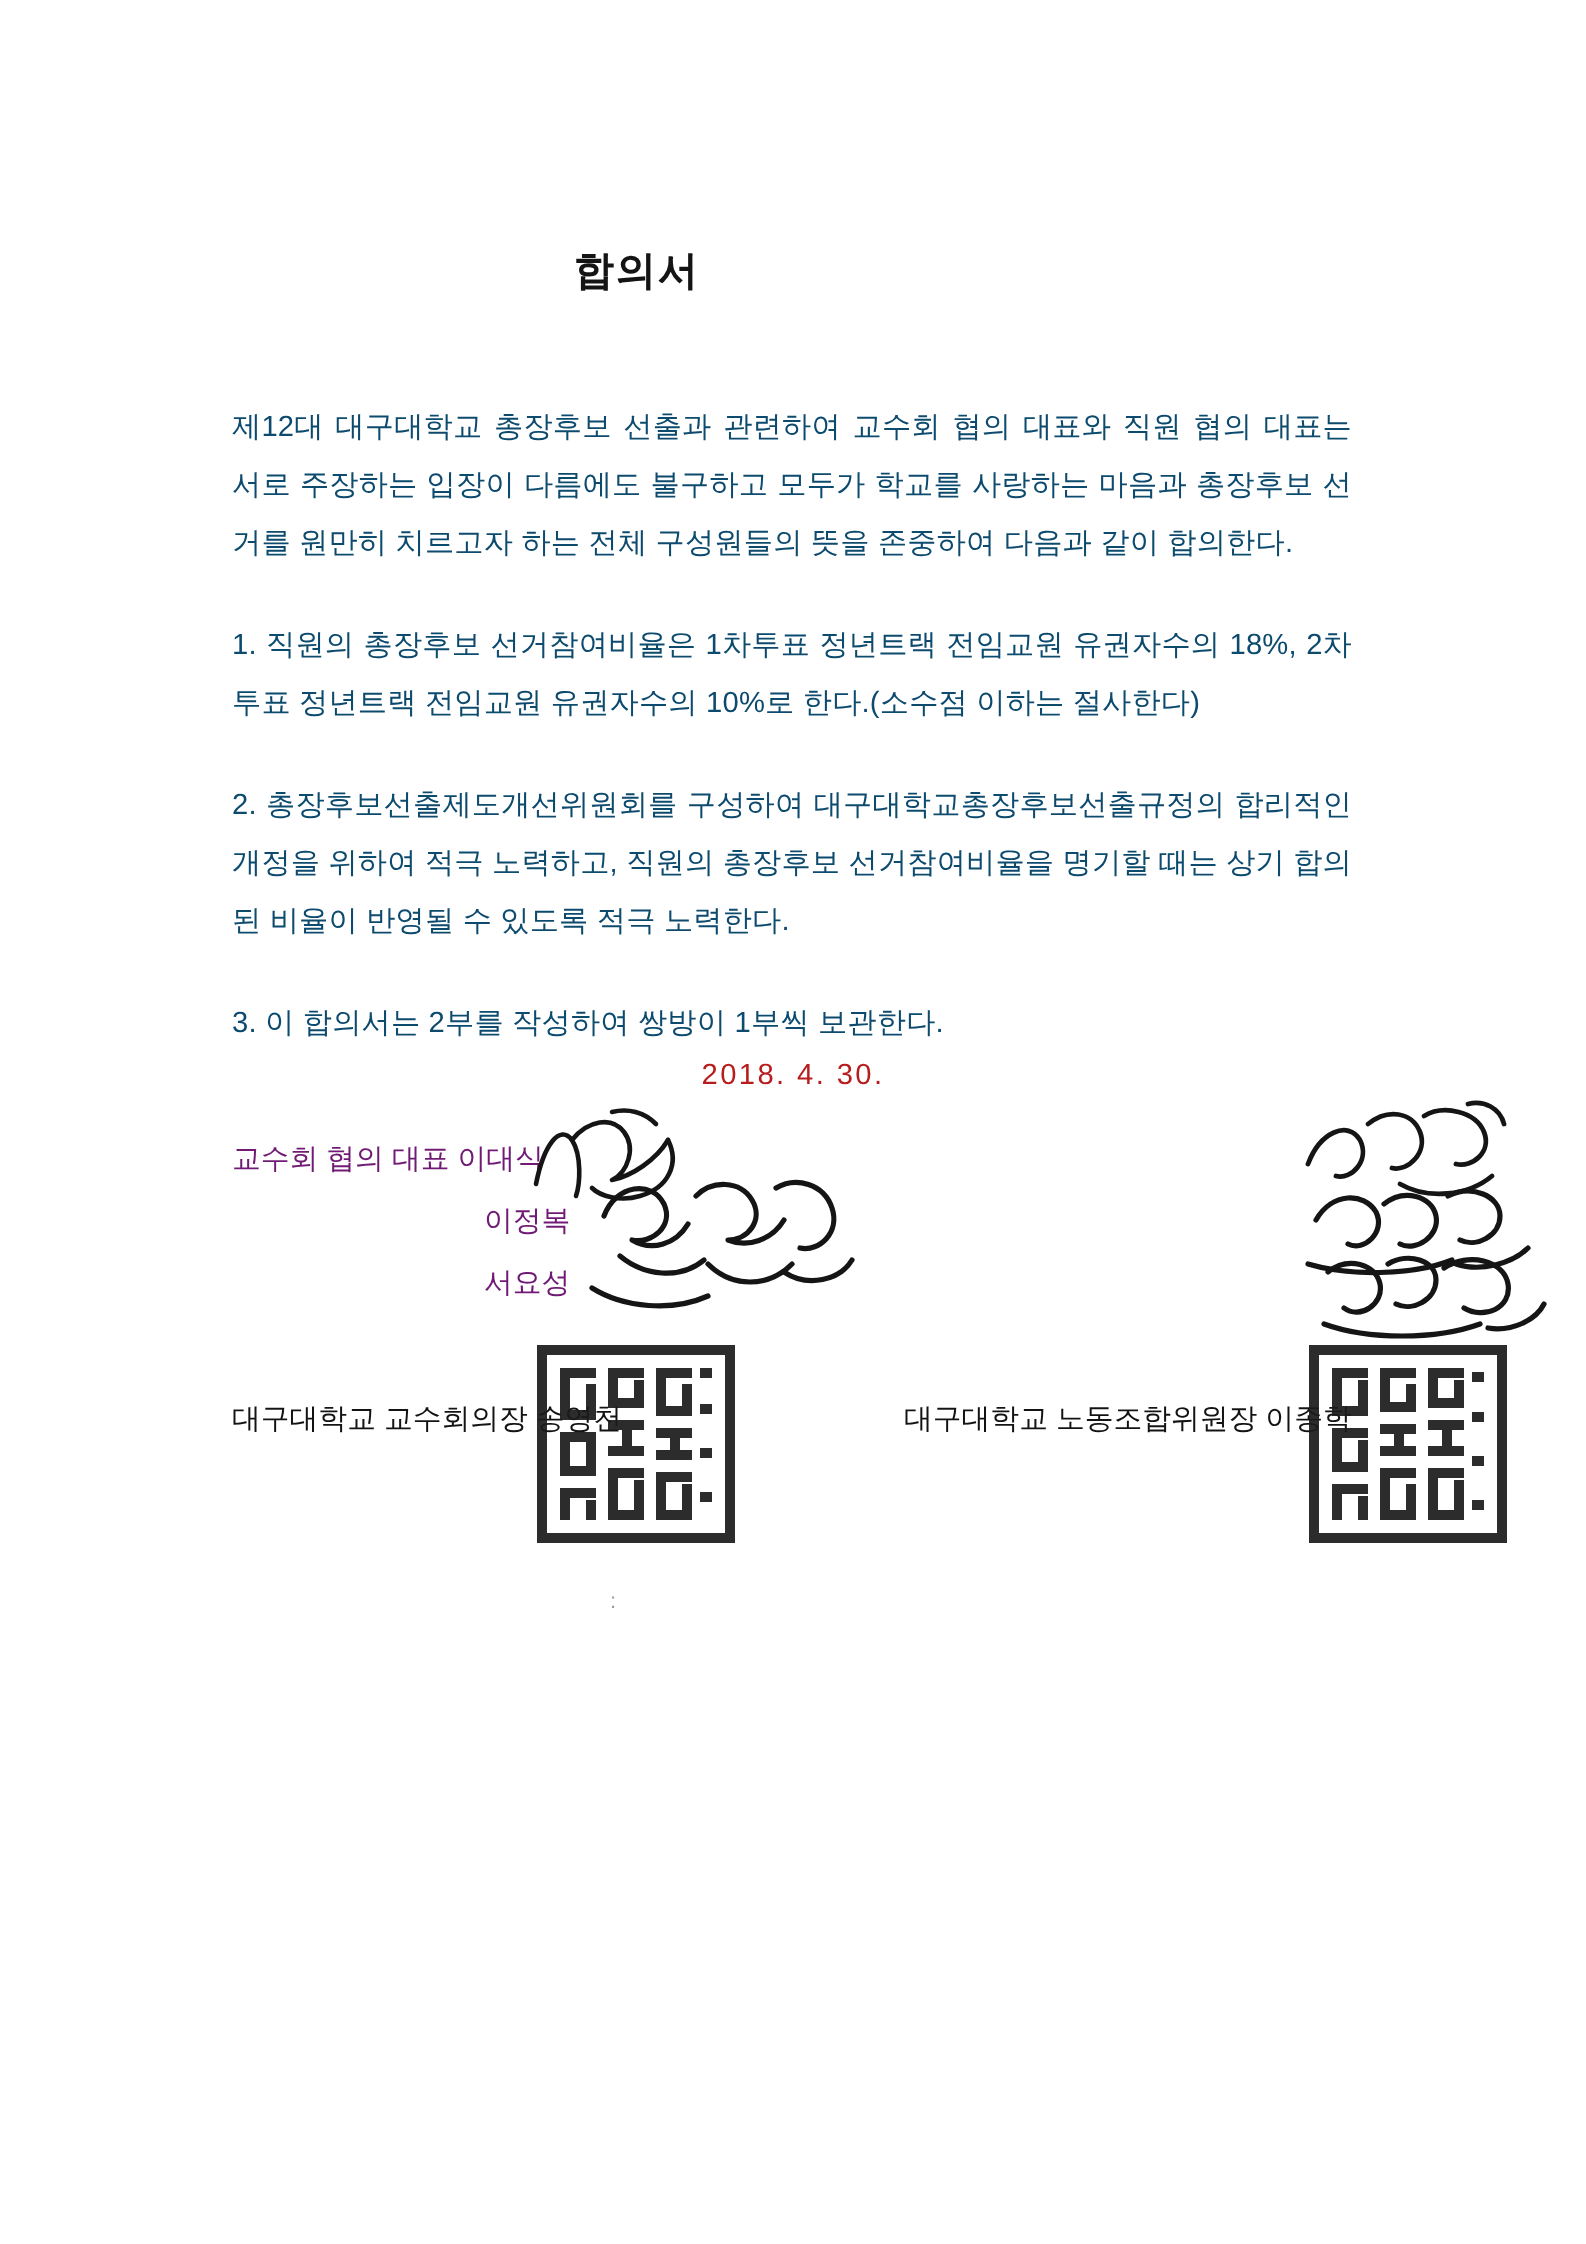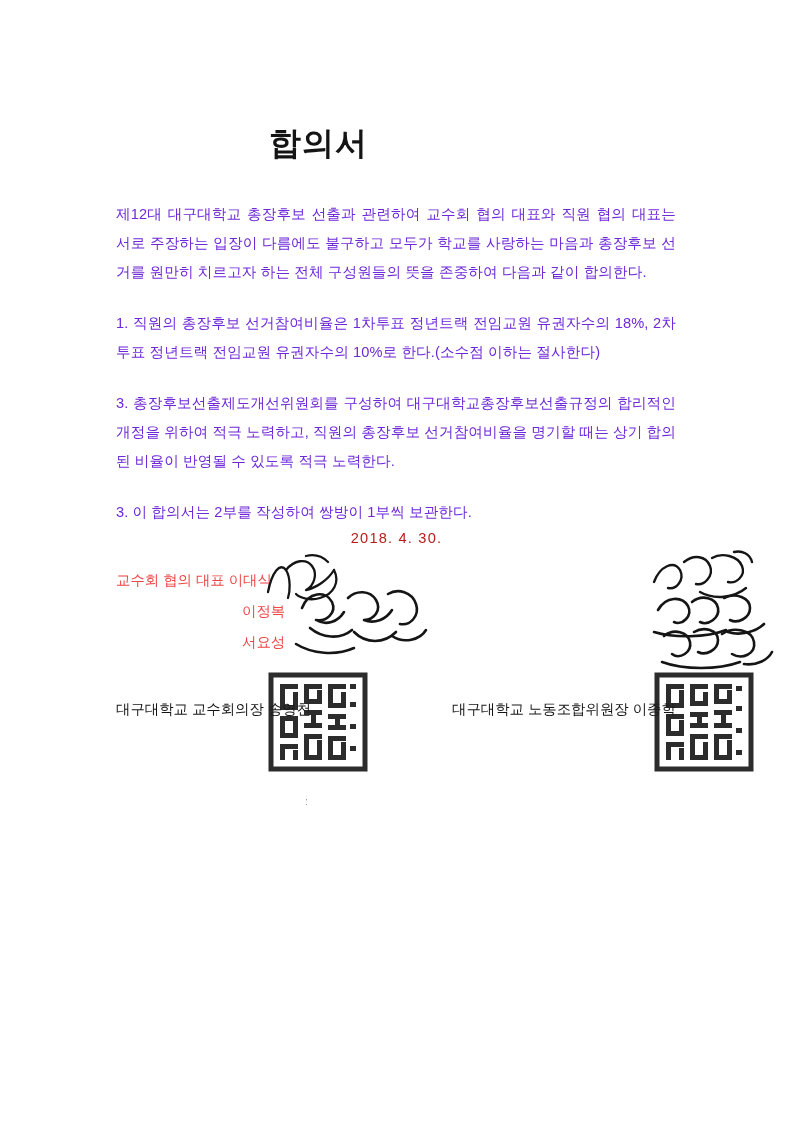--- a/index.html
+++ b/index.html
@@ -22,39 +22,39 @@
     box-sizing: border-box;
   }
 
   
   .doc-title {
     position: absolute;
     top: 122px;
     left: 0;
     width: 637px;
     text-align: center;
-    font-size: 32px;
+    font-size: 20px;
     font-weight: bold;
     letter-spacing: 1px;
     color: #141414;
   }
 
   
   .body-block {
     position: absolute;
     left: 116px;
     width: 560px;
     top: 200px;
   }
   .para {
     font-size: 14.6px;
     line-height: 29px;
     text-align: justify;
     text-justify: inter-ideograph;
-    color: #6d28d9;
+    color: #0c4a6e;
     margin: 0 0 22px 0;
     letter-spacing: 0.1px;
   }
   .para:last-child { margin-bottom: 0; }
 
   
   .doc-date {
     position: absolute;
     top: 530px;
     left: 0;
@@ -69,21 +69,21 @@
   .sig-area {
     position: absolute;
     top: 565px;
     left: 0;
     width: 793px;
     height: 230px;
   }
   .sig-col {
     position: absolute;
     font-size: 14.4px;
-    color: #ef4444;
+    color: #701a75;
     line-height: 31px;
   }
   .sig-left  { left: 116px;  width: 300px; }
   .sig-right { left: 452px;  width: 320px; }
 
   .sig-line {
     white-space: nowrap;
     position: relative;
   }
   .sig-left .sig-line { text-align: left; }
@@ -125,21 +125,21 @@
 </head>
 <body>
 
 <div class="page">
 
   <div class="doc-title">합의서</div>
 
   <div class="body-block">
     <p class="para">제12대 대구대학교 총장후보 선출과 관련하여 교수회 협의 대표와 직원 협의 대표는 서로 주장하는 입장이 다름에도 불구하고 모두가 학교를 사랑하는 마음과 총장후보 선거를 원만히 치르고자 하는 전체 구성원들의 뜻을 존중하여 다음과 같이 합의한다.</p>
     <p class="para">1. 직원의 총장후보 선거참여비율은 1차투표 정년트랙 전임교원 유권자수의 18%, 2차투표 정년트랙 전임교원 유권자수의 10%로 한다.(소수점 이하는 절사한다)</p>
-    <p class="para">3. 총장후보선출제도개선위원회를 구성하여 대구대학교총장후보선출규정의 합리적인 개정을 위하여 적극 노력하고, 직원의 총장후보 선거참여비율을 명기할 때는 상기 합의된 비율이 반영될 수 있도록 적극 노력한다.</p>
+    <p class="para">2. 총장후보선출제도개선위원회를 구성하여 대구대학교총장후보선출규정의 합리적인 개정을 위하여 적극 노력하고, 직원의 총장후보 선거참여비율을 명기할 때는 상기 합의된 비율이 반영될 수 있도록 적극 노력한다.</p>
     <p class="para">3. 이 합의서는 2부를 작성하여 쌍방이 1부씩 보관한다.</p>
   </div>
 
   <div class="doc-date">2018. 4. 30.</div>
 
   <div class="sig-area">
 
     <div class="sig-col sig-left">
       <div class="sig-line indent-1">교수회 협의 대표  이대식</div>
       <div class="sig-line indent-2">이정복</div>

